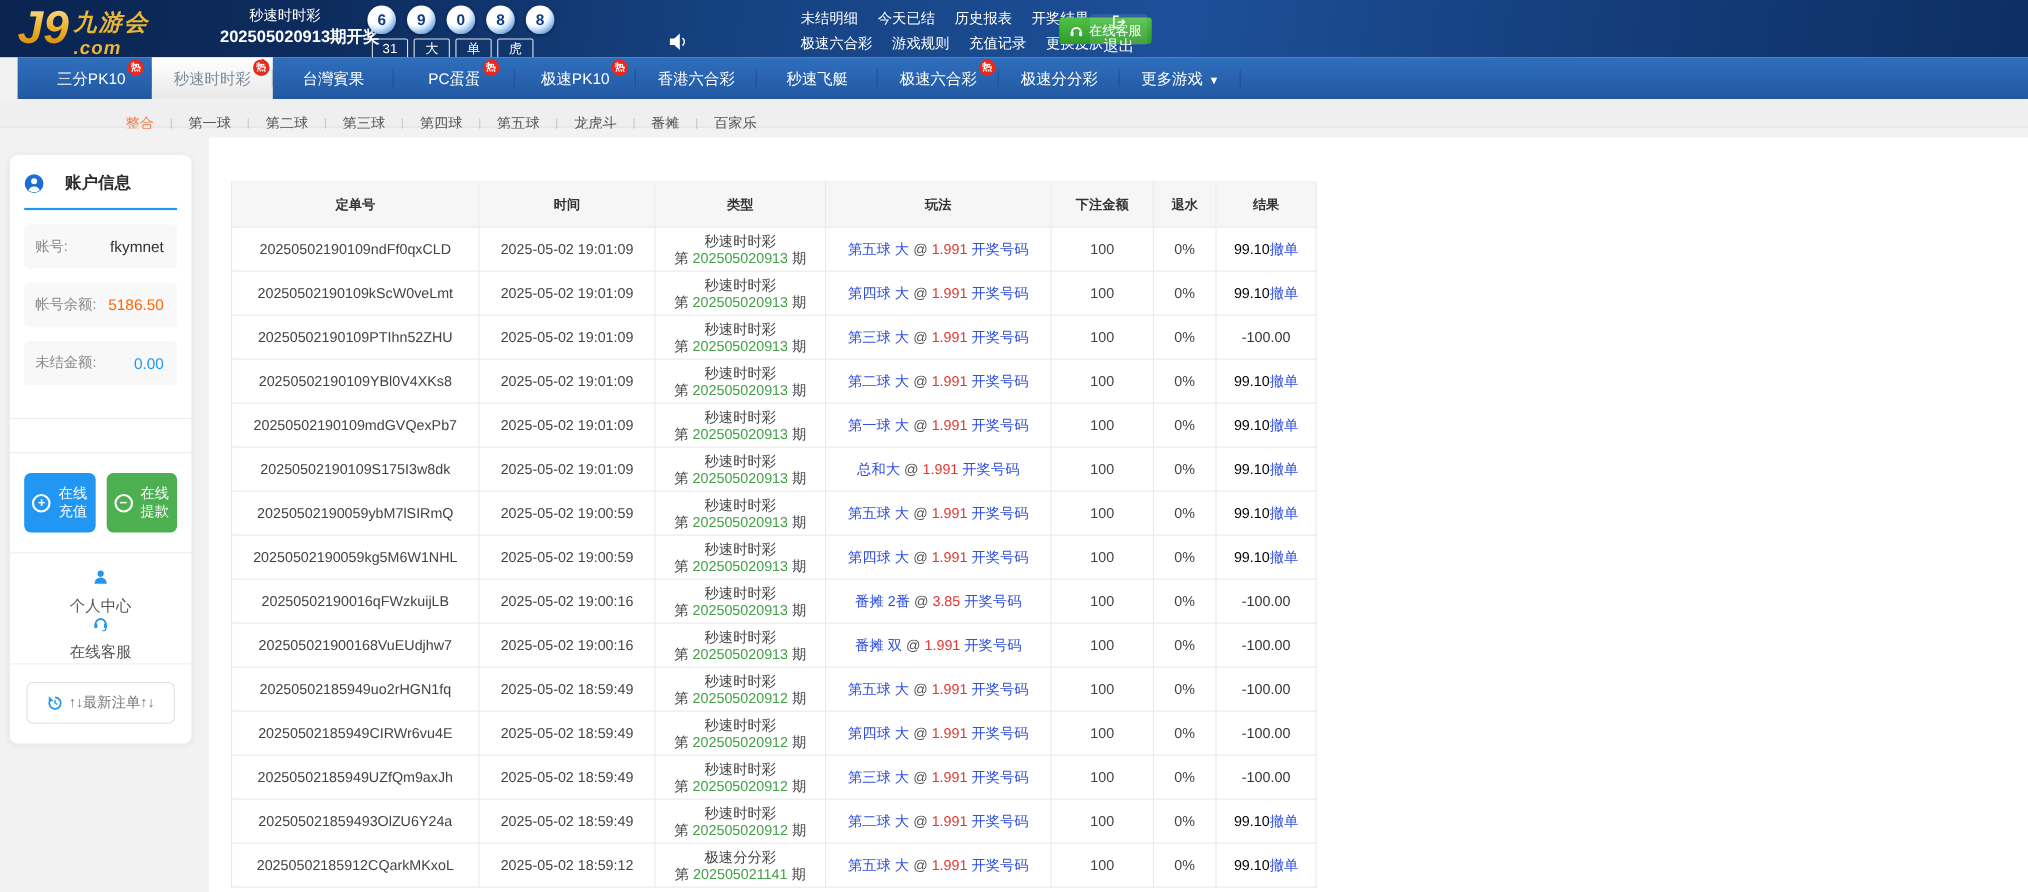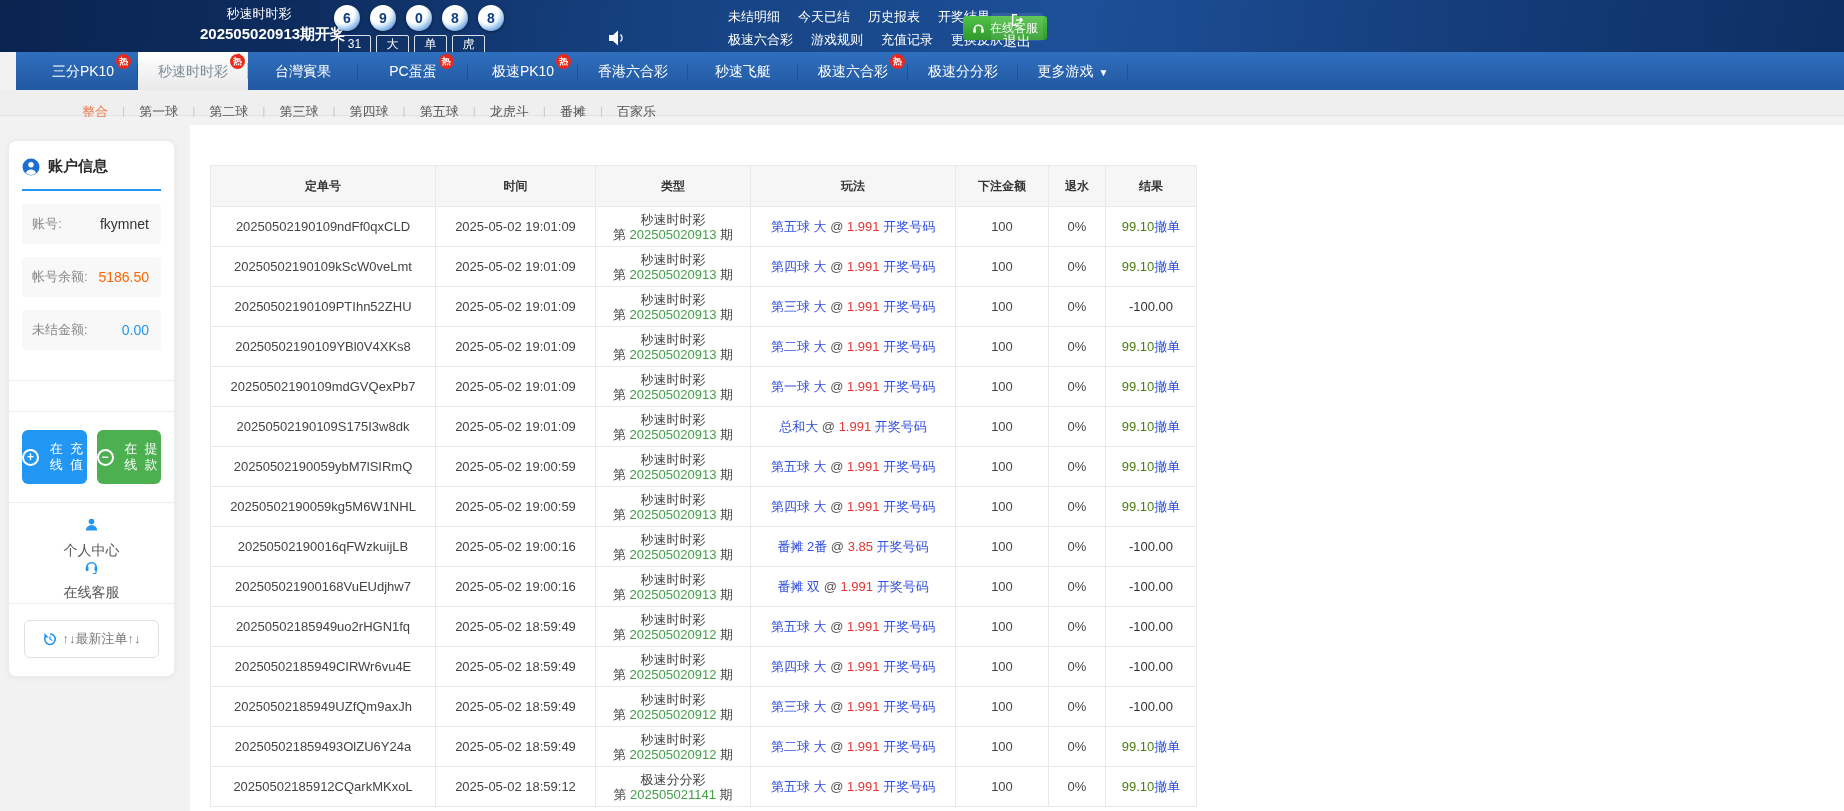--- a/index.html
+++ b/index.html
@@ -45,79 +45,86 @@
   .main-nav li::after { content:""; position:absolute; right:0; top:11px; height:16px; width:1px; background:rgba(0,0,0,.18); }
   .main-nav li.active { background:linear-gradient(#ffffff,#e9e9e9); color:#7c8b97; }
   .nav-label { position:relative; }
   .hot-badge { position:absolute; top:-9px; right:-17px; width:15px; height:15px; background:#e8291c; border-radius:50%;
     color:#fff; font-size:9px; line-height:15px; text-align:center; font-weight:bold; }
   .hot-badge::before { content:""; position:absolute; top:-4px; left:6px; border:3px solid transparent; border-bottom:5px solid #e8291c; }
   .caret { font-size:10px; margin-left:5px; }
 
   
   .sub-nav { position:absolute; top:90px; left:0; width:100%; height:26px; background:#efefef; border-bottom:1px solid #e2e2e2; }
-  .sub-nav ul { list-style:none; display:flex; padding-left:82px; height:44px; align-items:center; }
+  .sub-nav ul { list-style:none; display:flex; padding-left:114px; height:44px; align-items:center; }
   .sub-nav li { display:flex; align-items:center; }
   .sub-nav li + li::before { content:"|"; color:#c8c8c8; margin:0 14px; font-size:12px; }
   .sub-nav a { color:#555; font-size:13px; }
   .sub-nav li.active a { color:#ee7a4b; }
 
   
   .content { position:absolute; top:117px; left:0; right:0; bottom:0; background:#f2f2f2; }
   .main-panel { position:absolute; left:190px; top:8px; right:0; bottom:0; background:#fff; }
 
   
   .sidebar-card { position:absolute; left:8px; top:23px; width:167px; background:#fff; border:1px solid #ececec;
     border-radius:8px; box-shadow:0 1px 6px rgba(0,0,0,.05); padding:16px 13px 14px; }
-  .card-title { display:flex; align-items:center; gap:8px; font-size:15px; font-weight:bold; color:#2b2b2b; }
+  .card-title { display:flex; align-items:center; gap:19px; font-size:15px; font-weight:bold; color:#2b2b2b; }
   .title-underline { height:2px; background:#2196f3; margin-top:13px; }
   .field-row { margin-top:13px; background:#f8f8f8; border-radius:4px; height:40px; display:flex; align-items:center;
     justify-content:space-between; padding:0 12px 0 10px; }
   .f-label { color:#888; font-size:13px; white-space:nowrap; }
   .f-value { font-size:14px; }
   .v-account { color:#333; }
   .v-balance { color:#ff6600; font-weight:normal; }
   .v-unsettled { color:#2196f3; }
   .divider { border-top:1px solid #eee; margin:0 -13px; }
   .d1 { margin-top:30px; } .d2 { margin-top:30px; }
   .btn-row { display:flex; gap:10px; margin-top:18px; }
   .side-btn { flex:1; height:54px; border:none; border-radius:6px; color:#fff; display:flex; align-items:center;
     justify-content:center; gap:7px; }
   .side-btn.blue { background:#2196f3; }
   .side-btn.green { background:#4caf50; }
   .circle-icon { width:17px; height:17px; border:2px solid #fff; border-radius:50%; font-size:12px; line-height:13px;
     text-align:center; font-weight:bold; flex:none; }
-  .btn-lines { display:flex; flex-direction:row; font-size:13px; line-height:16px; text-align:center; }
+  .btn-lines { display:flex; flex-direction:column; font-size:13px; line-height:16px; text-align:right; }
   .d3 { margin-top:18px; }
   .side-link { display:flex; align-items:center; gap:10px; padding:14px 4px 0; height:42px; cursor:pointer;flex-direction:column; }
   .side-link span { color:#555; font-size:14px; }
   .d4 { margin-top:16px; }
   .latest-btn { margin:16px 2px 4px; width:calc(100% - 4px); height:38px; background:#fff; border:1px solid #e0e0e0;
     border-radius:6px; display:flex; align-items:center; justify-content:center; gap:6px; color:#777; font-size:13px; }
 
   
   .bet-table { border-collapse:collapse; table-layout:fixed; width:986px; margin:40px 0 0 20px; }
   .bet-table th, .bet-table td { border:1px solid #e9e9e9; text-align:center; overflow:hidden; white-space:nowrap; }
   .bet-table th { background:#f6f6f6; height:41px; font-size:12px; color:#333; font-weight:600; }
   .bet-table td { height:40px; font-size:13px; color:#444; background:#fff; }
   .c-type { font-size:12px; line-height:15px; color:#555; }
   .period { color:#43a047; }
   .play-link, .draw-link, .cancel { color:#2f4fe0;margin-top:19px; }
   .odds { color:#e5342e; }
   .at { color:#555; }
-  .win { color:#4d7c0f; }
+  .win { color:#000000; }
   .loss { color:#333; }
   svg { display:block; }
 </style>
 </head>
 <body>
 
 <div class="page">
 
   <header class="top-header">
+    <div class="logo">
+      <span class="logo-j9">J9</span>
+      <span class="logo-right">
+        <span class="logo-cn">九游会</span>
+        <span class="logo-com">.com</span>
+      </span>
+    </div>
 
     <div class="draw-info">
       <div class="draw-name">秒速时时彩</div>
       <div class="draw-no">202505020913期开奖</div>
     </div>
 
     <div class="balls" id="balls">
   <span class="ball">6</span>
 
   <span class="ball">9</span>

